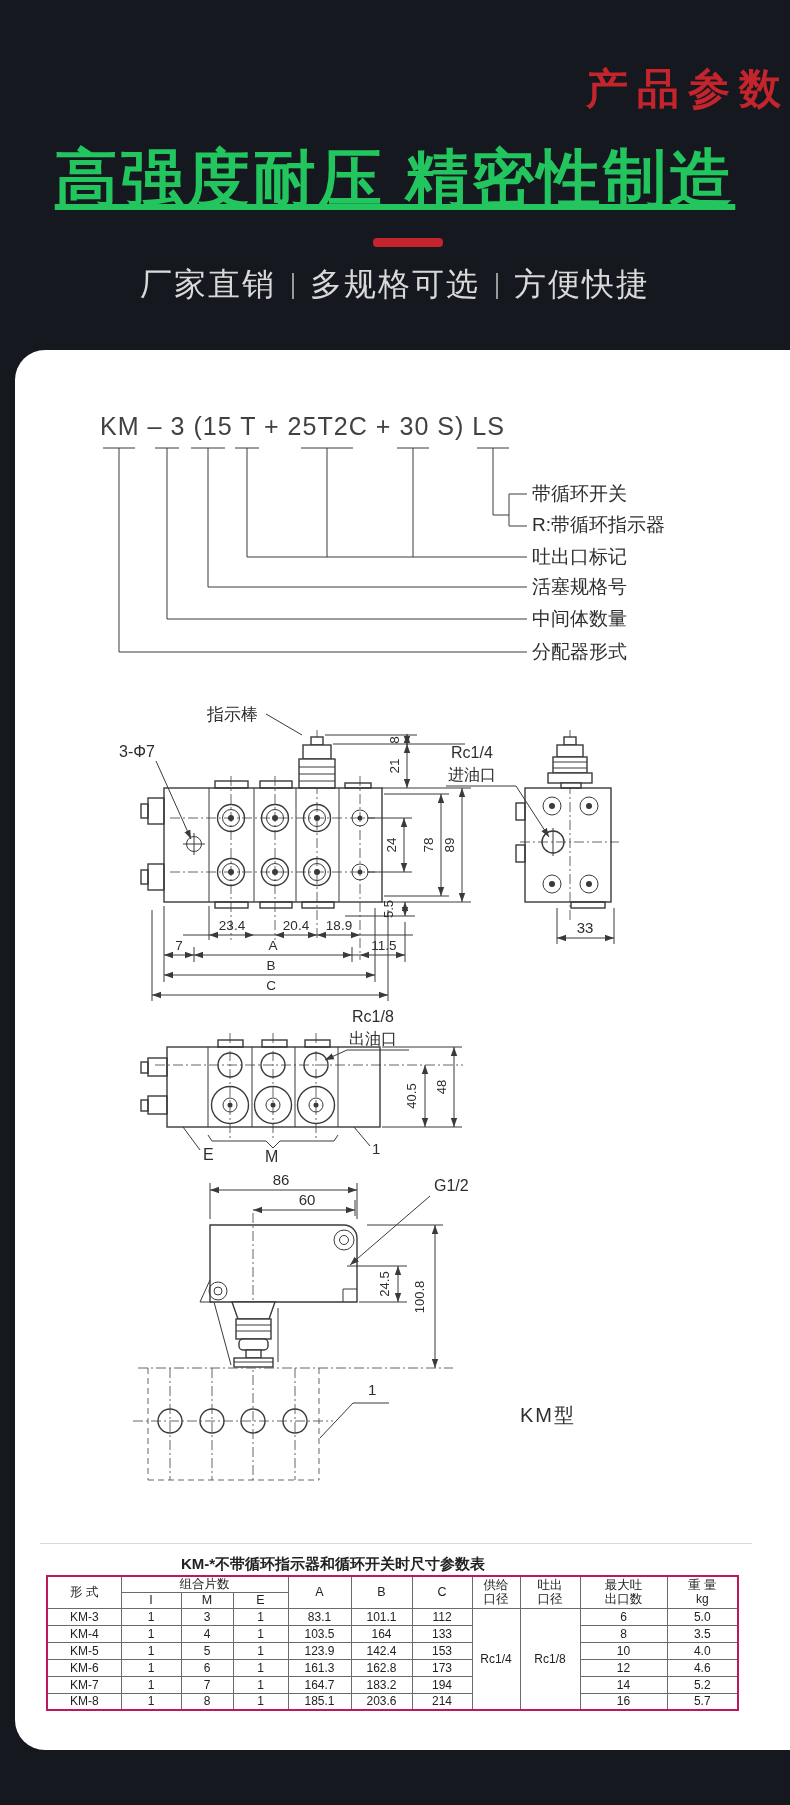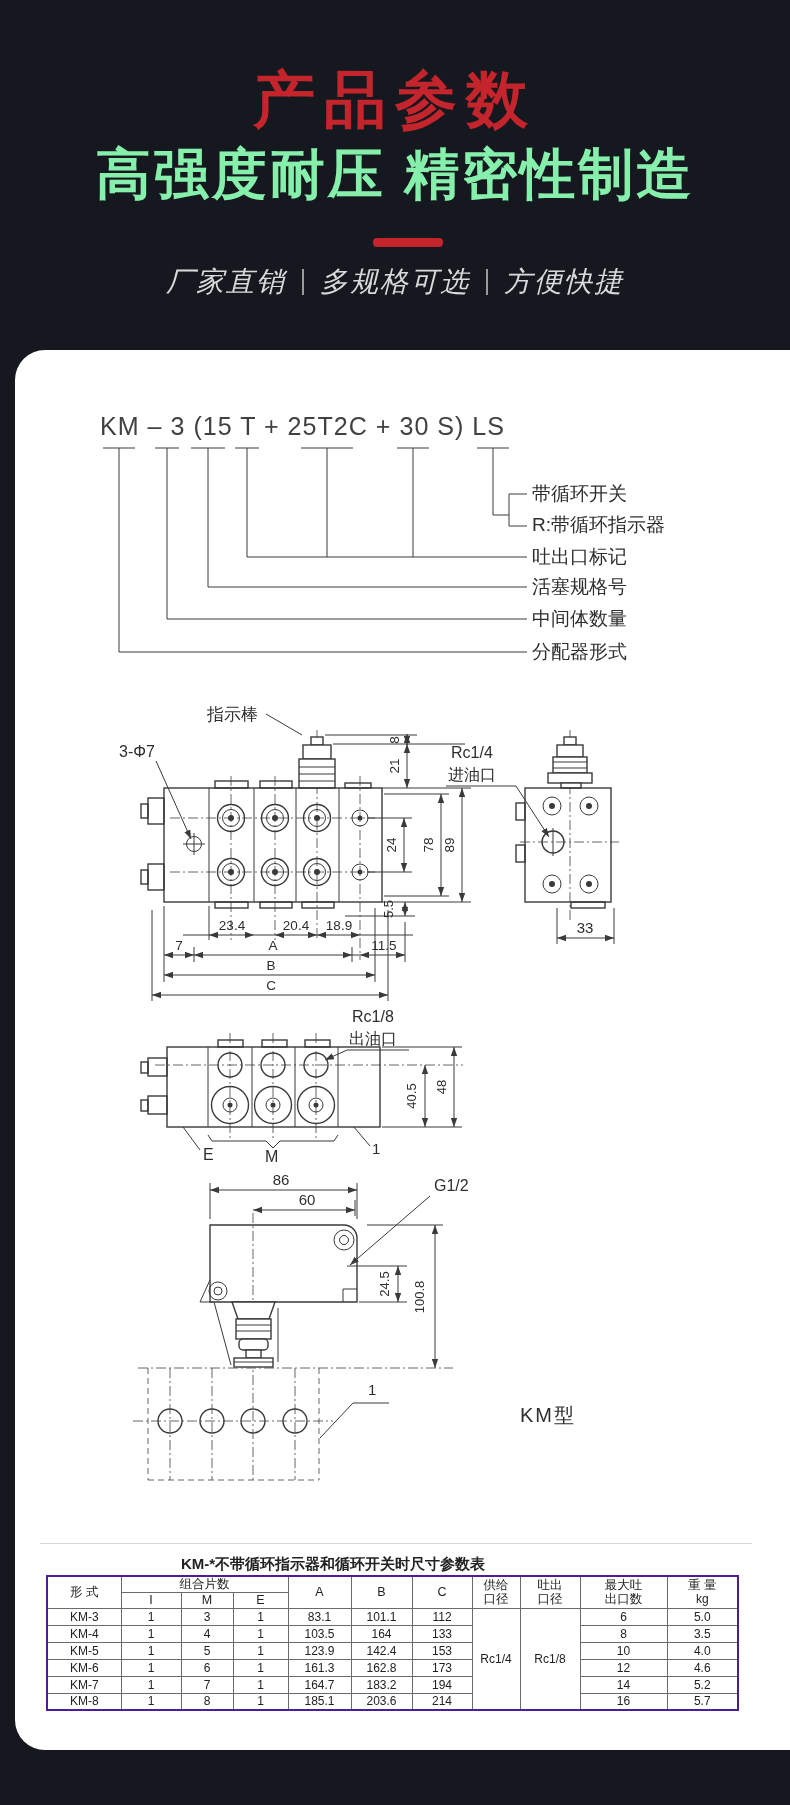--- a/index.html
+++ b/index.html
@@ -1,44 +1,44 @@
 <!DOCTYPE html>
 <html><head>
 <meta charset="utf-8">
 <style>
   html,body{margin:0;padding:0;}
   body{width:790px;height:1805px;font-family:"Liberation Sans",sans-serif;}
   .page{position:relative;width:790px;height:1805px;background:#15181e;overflow:hidden;}
-  .hero-title{position:absolute;top:66px;left:0;width:100%;text-align:center;
-    font-size:62px;line-height:1.1;font-weight:900;color:#c4242b;letter-spacing:9px;}
+  .hero-title{position:absolute;top:66px;left:0;width:100%;text-align:right;
+    font-size:42px;line-height:1.1;font-weight:900;color:#c4242b;letter-spacing:9px;}
   .hero-sub{position:absolute;top:144px;left:0;width:100%;text-align:center;
-    font-size:55px;line-height:1.1;font-weight:900;color:#86efac;letter-spacing:3px;white-space:pre;}
+    font-size:63px;line-height:1.1;font-weight:900;color:#22c55e;letter-spacing:3px;white-space:pre;text-decoration:underline;}
   .red-bar{position:absolute;top:238px;left:373px;width:70px;height:9px;border-radius:4px;background:#c4242b;}
   .tagline{position:absolute;top:263px;left:0;width:100%;text-align:center;
-    font-size:28px;color:#d9d9d9;letter-spacing:2px;font-style:italic;}
+    font-size:32px;color:#d9d9d9;letter-spacing:2px;}
   .tag-sep{display:inline-block;width:2px;height:26px;background:#9a9a9a;margin:0 16px;vertical-align:-4px;}
   .card{position:absolute;top:350px;left:15px;width:760px;height:1400px;background:#ffffff;border-radius:30px;padding-left:44px;}
   .card svg{position:absolute;top:0;left:0;}
   svg text{font-family:"Liberation Sans",sans-serif;fill:#2e2e2e;}
   .ol{fill:none;stroke:#3a3a3a;stroke-width:1.4;}
   .olf{fill:#ffffff;stroke:#3a3a3a;stroke-width:1.4;}
   .tl{fill:none;stroke:#3a3a3a;stroke-width:1;}
   .cl{fill:none;stroke:#555;stroke-width:0.9;stroke-dasharray:10 3 2 3;}
   .dsh{fill:none;stroke:#555;stroke-width:0.9;stroke-dasharray:6 4;}
   .dm{fill:none;stroke:#3a3a3a;stroke-width:1;marker-start:url(#mS);marker-end:url(#mE);}
   .ld{marker-end:url(#mE);}
   .t13{font-size:13px;} .t135{font-size:13.5px;} .t15{font-size:15px;} .t16{font-size:16px;}
   .t17{font-size:17px;} .t19{font-size:19px;} .t20{font-size:20px;letter-spacing:2px;}
   .code{font-size:25px;fill:#414141;letter-spacing:1px;}
   .mid{text-anchor:middle;}
   .sep-line{position:absolute;top:1193px;left:25px;width:712px;height:1px;background:#d8d8d8;}
   .table-title{position:absolute;top:1205px;left:0;width:540px;text-align:center;
     font-size:15px;font-weight:bold;color:#222;margin-left:48px;}
   table.spec{position:absolute;top:1225px;left:31px;width:691px;border-collapse:collapse;
-    table-layout:fixed;border:2px solid #4c1d95;font-size:12px;color:#222;}
+    table-layout:fixed;border:2px solid #be185d;font-size:12px;color:#222;}
   table.spec th,table.spec td{border:1px solid #6a6a6a;text-align:center;padding:0;overflow:hidden;}
   table.spec th{font-weight:normal;font-size:12.5px;line-height:1.15;}
   table.spec thead tr{height:16px;}
   table.spec tbody tr{height:17px;}
   .w2{display:inline-block;width:2.6em;line-height:1.15;text-align:center;}
   .w3{display:inline-block;width:3.3em;line-height:1.15;font-family:Liberation Serif, serif;}
   .blk{display:block;line-height:1.15;}
   .kg{font-size:12px;}
 </style>
 </head>

